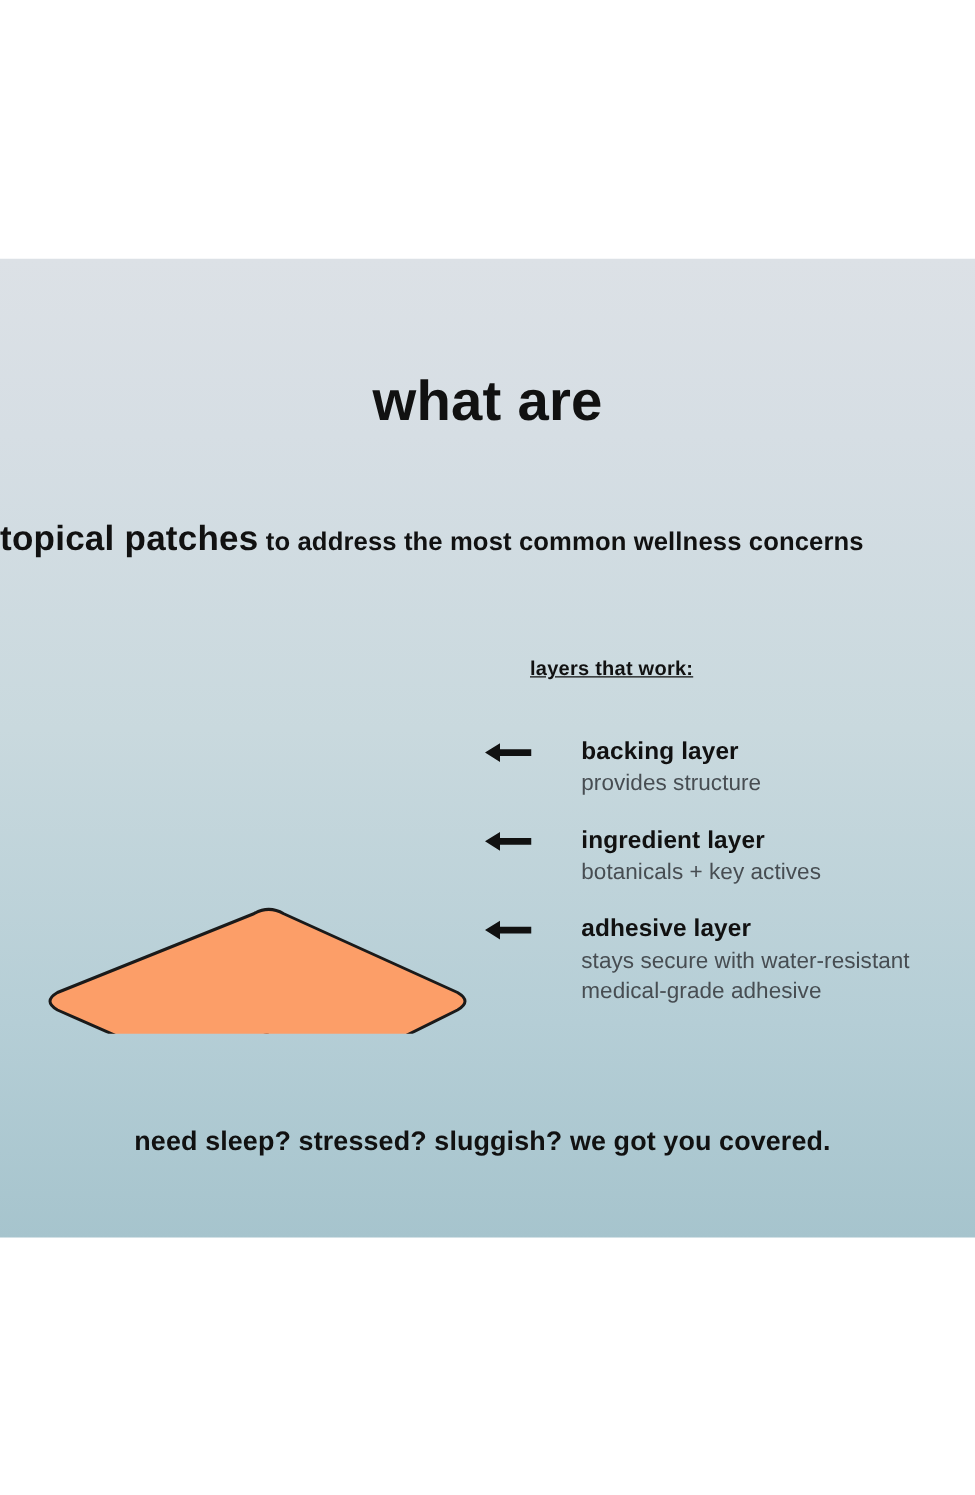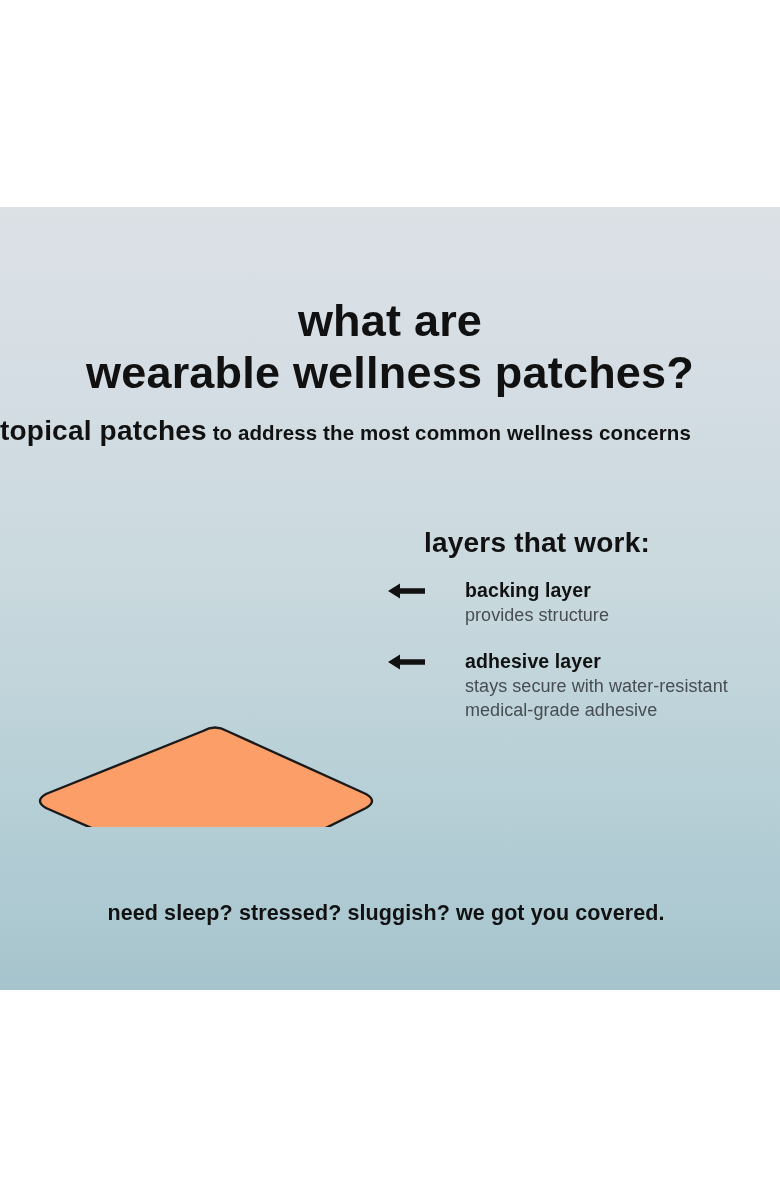--- a/index.html
+++ b/index.html
@@ -85,24 +85,25 @@
   
   #layers-panel {
     position: absolute;
     left: 421px;
     top: 320px;
     width: 345px;
   }
   #layers-heading {
     color: #111111;
     font-weight: 700;
-    font-size: 28px;
+    font-size: 16px;
     letter-spacing: 0.2px;
-    margin: 0 0 19px 3px;
-    white-space: nowrap;
+    margin: 0 0 44px 3px;
+    white-space: nowrap;
+    text-decoration: underline;
   }
   .layer-row {
     position: relative;
     padding-left: 44px;
     margin-bottom: 22px;
   }
   .layer-row:last-child { margin-bottom: 12px; }
 
   .arrow-icon {
     position: absolute;
@@ -148,21 +149,20 @@
 </style>
 </head>
 <body>
 
 <div id="infographic">
 
   <div id="panel">
 
     <h1 id="headline">
       <span class="hl-line">what are</span>
-      <span class="hl-line">wearable wellness patches?</span>
     </h1>
 
     <div id="subtitle">
       <span class="sub-strong">topical patches</span><span class="sub-normal"> to address the most common wellness concerns</span>
     </div>
 
     <div id="diagram">
       <svg width="780" height="320" viewBox="0 0 780 320" xmlns="http://www.w3.org/2000/svg">
         <defs>
           <pattern id="dotsPattern" x="0" y="0" width="24" height="24" patternUnits="userSpaceOnUse">
@@ -201,20 +201,31 @@
           <svg width="38" height="16" viewBox="0 0 38 16" xmlns="http://www.w3.org/2000/svg">
             <path d="M 0 8 L 12 0.5 L 12 5.3 L 37 5.3 L 37 10.7 L 12 10.7 L 12 15.5 Z" fill="#111111"></path>
           </svg>
         </span>
         <div class="layer-title">backing layer</div>
         <div class="layer-desc">
           <span class="desc-line">provides structure</span>
         </div>
       </div>
 
+      <div class="layer-row">
+        <span class="arrow-icon">
+          <svg width="38" height="16" viewBox="0 0 38 16" xmlns="http://www.w3.org/2000/svg">
+            <path d="M 0 8 L 12 0.5 L 12 5.3 L 37 5.3 L 37 10.7 L 12 10.7 L 12 15.5 Z" fill="#111111"></path>
+          </svg>
+        </span>
+        <div class="layer-title">ingredient layer</div>
+        <div class="layer-desc">
+          <span class="desc-line">botanicals + key actives</span>
+        </div>
+      </div>
 
       <div class="layer-row">
         <span class="arrow-icon">
           <svg width="38" height="16" viewBox="0 0 38 16" xmlns="http://www.w3.org/2000/svg">
             <path d="M 0 8 L 12 0.5 L 12 5.3 L 37 5.3 L 37 10.7 L 12 10.7 L 12 15.5 Z" fill="#111111"></path>
           </svg>
         </span>
         <div class="layer-title">adhesive layer</div>
         <div class="layer-desc">
           <span class="desc-line">stays secure with water-resistant</span>

